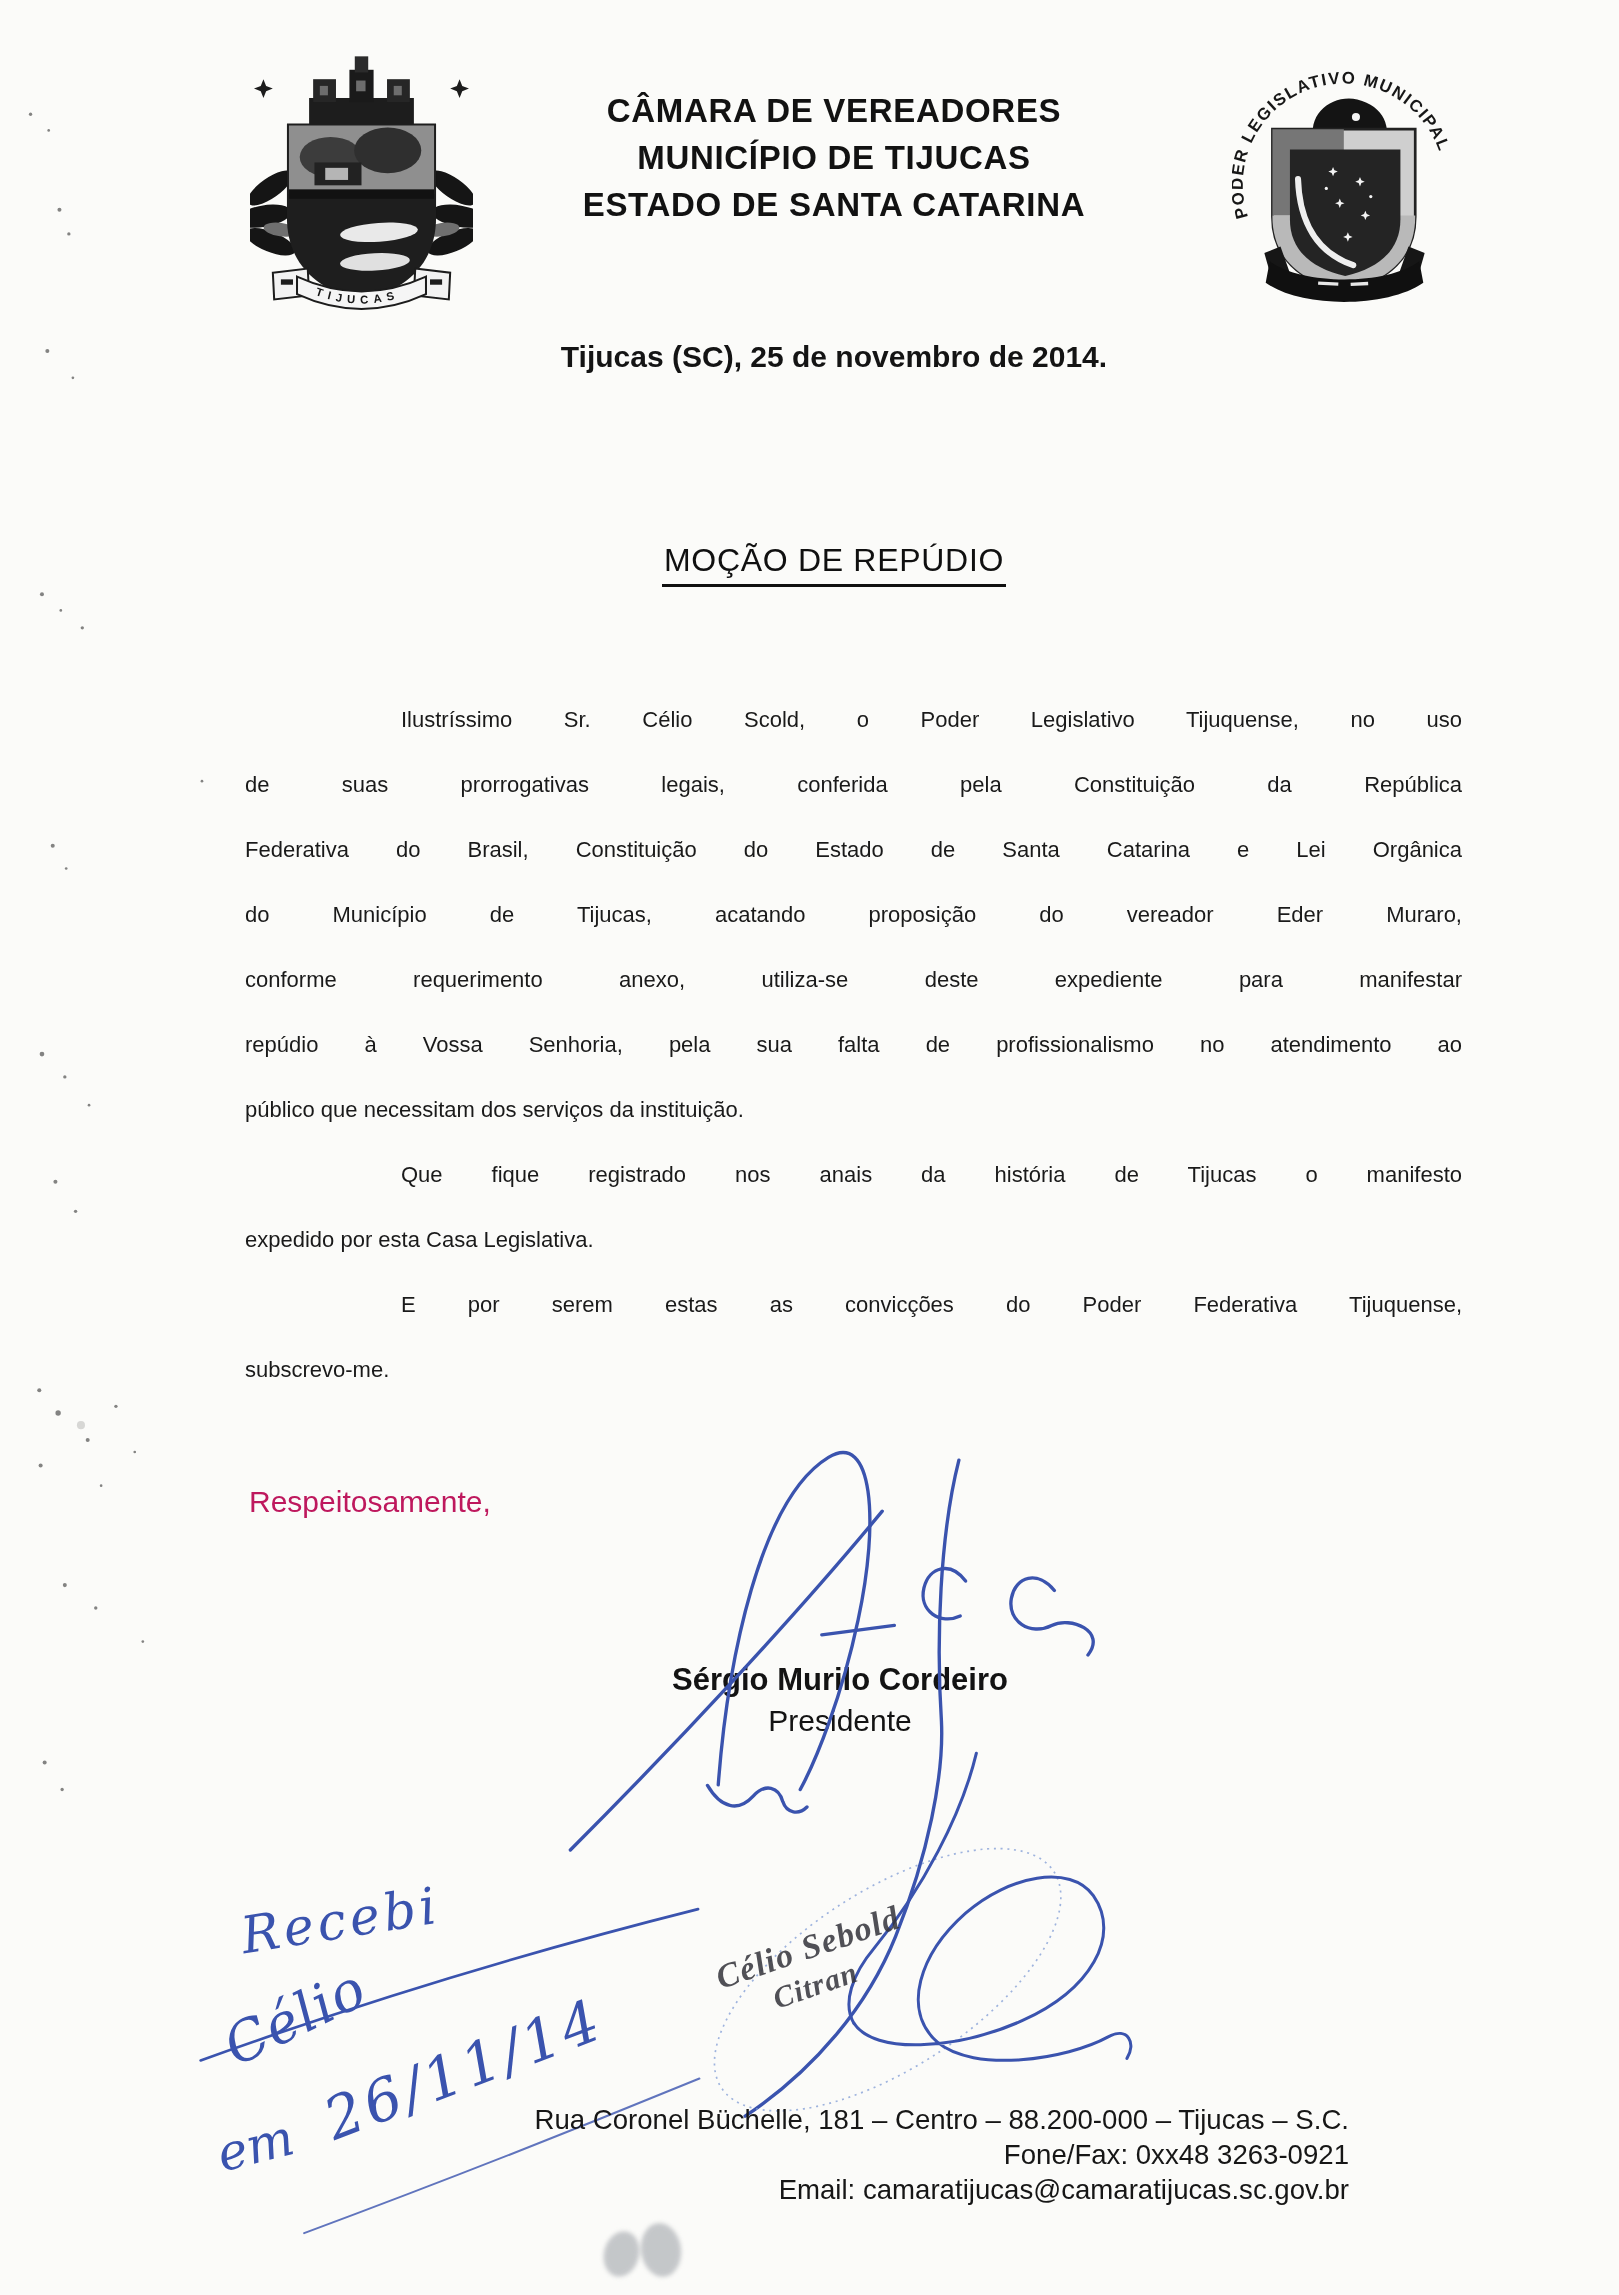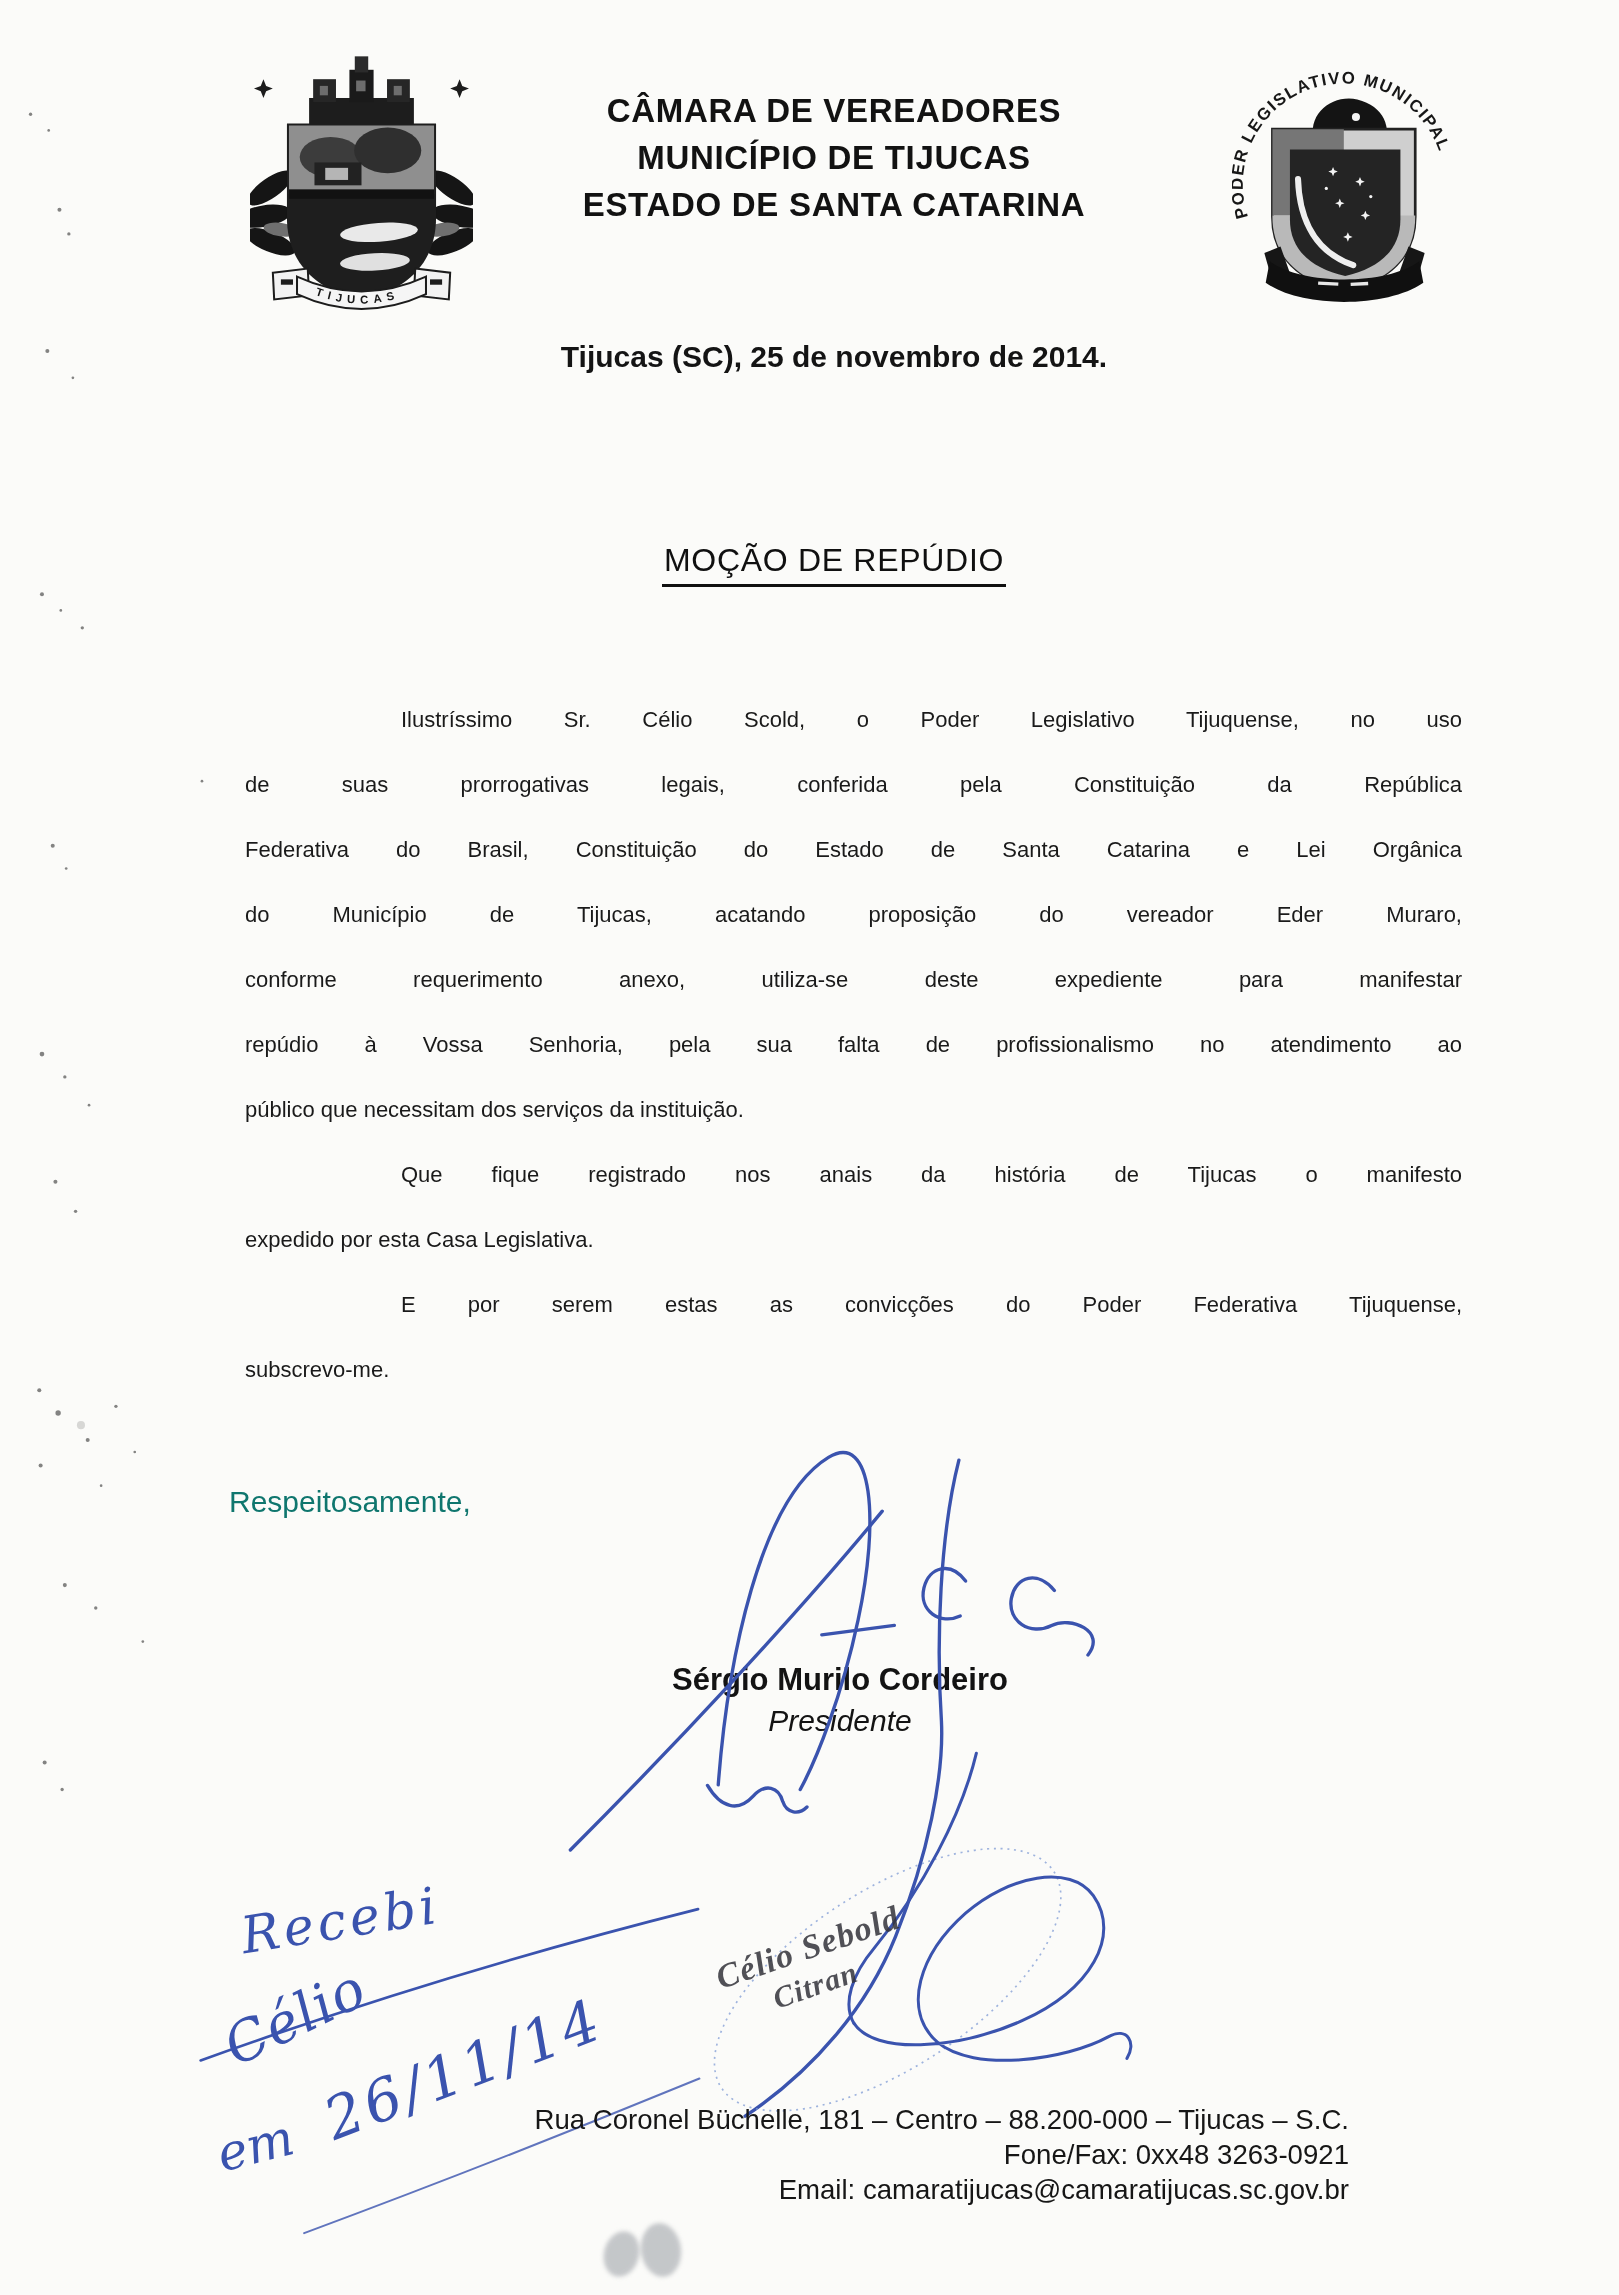--- a/index.html
+++ b/index.html
@@ -33,25 +33,25 @@
   }
   
   .body-block{
     left:245px;top:687px;width:1217px;
     font-size:22px;line-height:65px;color:#1a1a1a;
   }
   .bl{height:65px;white-space:nowrap;}
   .bl.j{white-space:normal;text-align:justify;text-align-last:justify;}
   .bl.ind{padding-left:156px;}
   .bl.j.ind{text-indent:0;}
-  .salutation{left:229px;top:1485px;font-size:30px;color:#0f766e;}
+  .salutation{left:249px;top:1485px;font-size:30px;color:#be185d;}
   
   .signer{left:504px;top:1659px;width:672px;text-align:center;color:#131313;}
   .signer .nm{font-weight:bold;font-size:31px;line-height:42px;}
-  .signer .rl{font-size:30px;line-height:39px;font-style:italic;}
+  .signer .rl{font-size:30px;line-height:39px;}
   
   .stamp{
     left:711px;top:1961px;
     transform:rotate(-19deg);transform-origin:left top;
     font-family:"Liberation Serif",serif;
     font-style:italic;font-weight:bold;
     color:#33333a;opacity:.85;
     line-height:38px;white-space:nowrap;
   }
   .stamp .s1{font-size:34px;letter-spacing:1.3px;}

